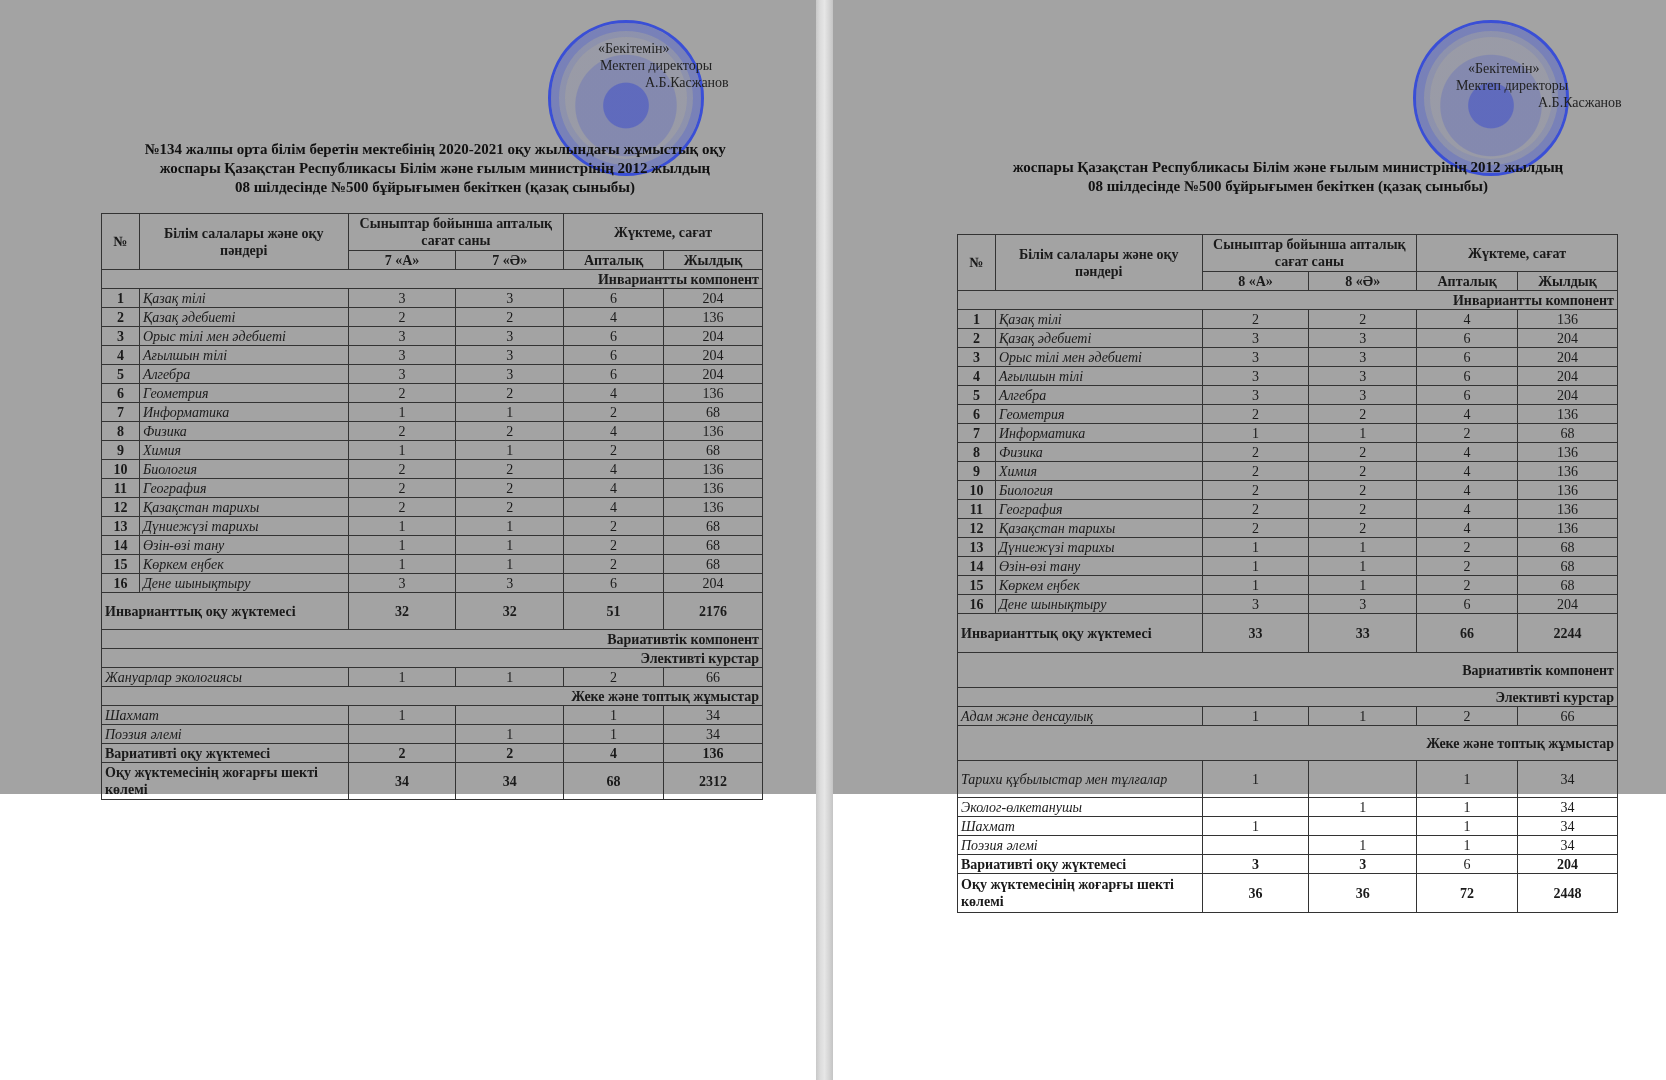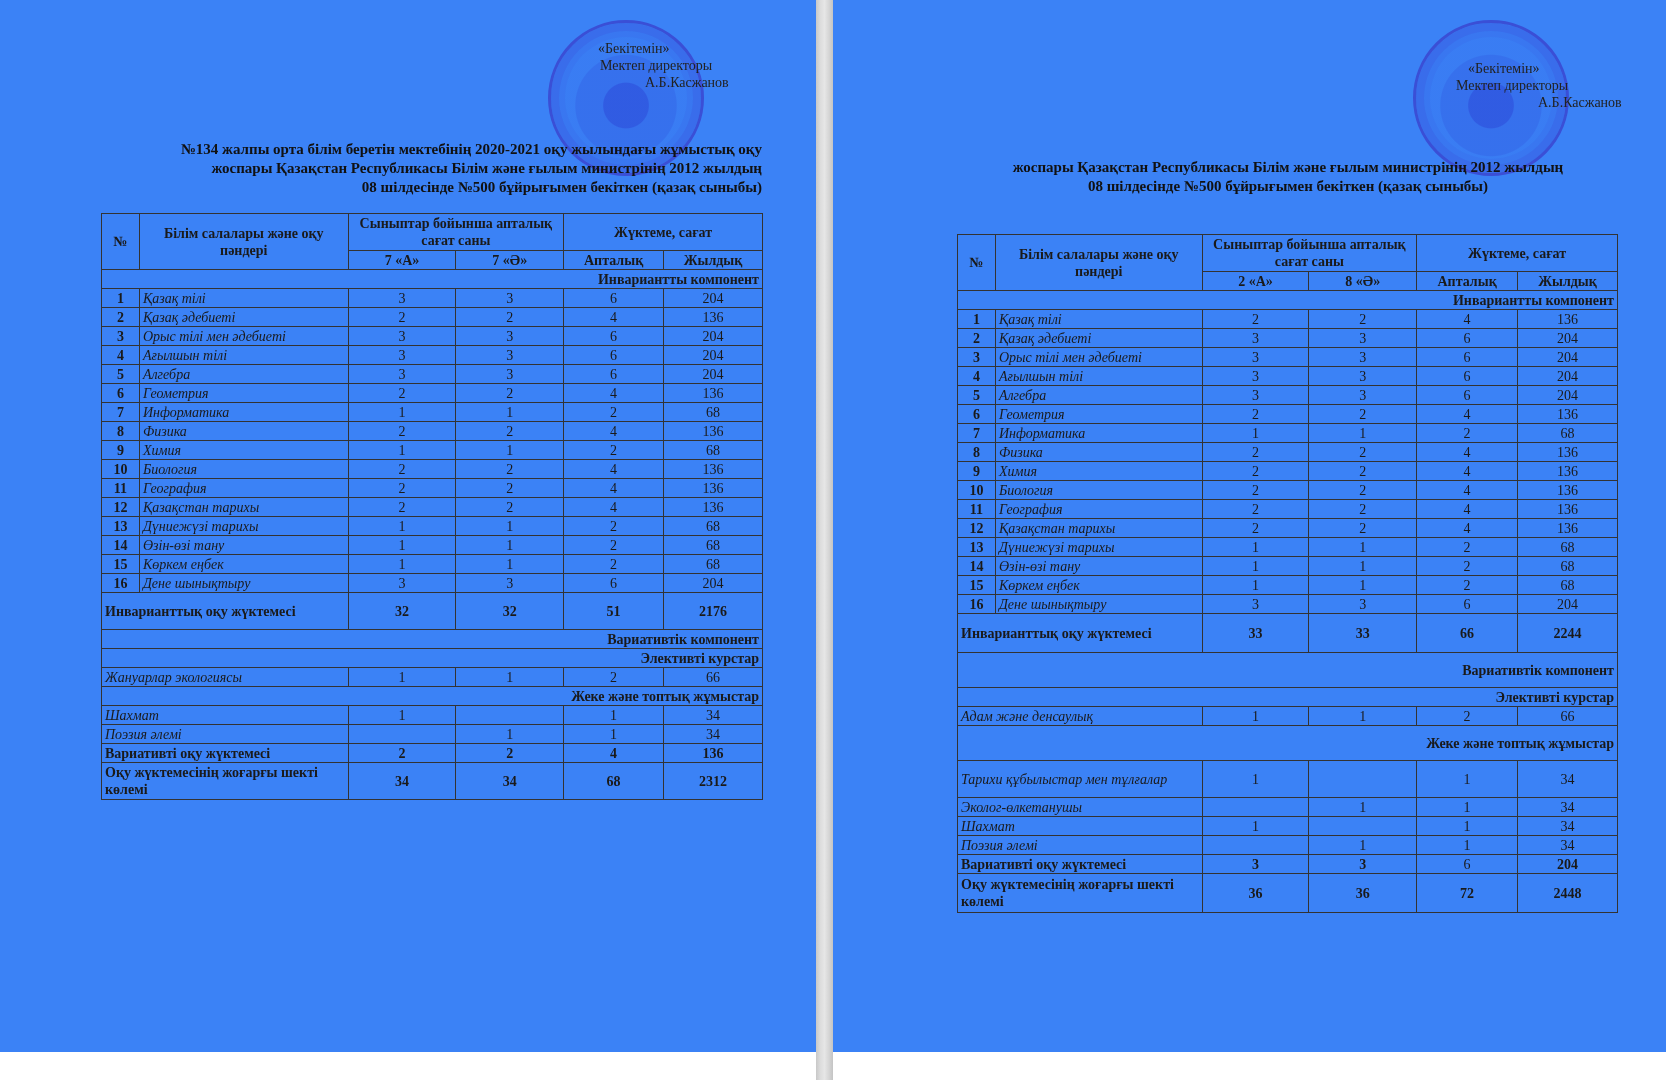--- a/index.html
+++ b/index.html
@@ -1,18 +1,18 @@
 <!DOCTYPE html>
 <html><head>
 <meta charset="utf-8">
 <style>
   html,body{margin:0;padding:0;}
   body{width:1666px;height:1080px;background:#ffffff;position:relative;overflow:hidden;
        font-family:"Liberation Serif","DejaVu Serif",serif;color:#1a1a1a;}
-  .page{position:absolute;top:0;height:1052px;background:#3b82f6;}
+  .page{position:absolute;top:0;height:794px;background:#a3a3a3;}
   .page.left{left:0;width:816px;}
   .page.right{left:833px;width:833px;}
   .divider{position:absolute;left:816px;top:0;width:17px;height:1080px;
            background:linear-gradient(90deg,#c8c8c8 0%,#dcdcdc 25%,#e6e6e6 50%,#d6d6d6 75%,#c4c4c4 100%);}
   .stamp{position:absolute;width:150px;height:150px;border-radius:50%;
          border:3px solid #3a4fd6;box-shadow:inset 0 0 0 8px rgba(60,80,220,.25),inset 0 0 0 14px rgba(60,80,220,.12);
          background:radial-gradient(circle at 50% 55%, rgba(40,60,210,.55) 0 20%, rgba(40,60,210,.25) 21% 45%, rgba(40,60,210,.08) 46% 100%);}
   .approve{position:absolute;font-size:14px;line-height:17px;color:#222;}
   .approve div{white-space:nowrap;}
   .title{position:absolute;text-align:center;font-weight:bold;font-size:15px;line-height:19px;color:#111;}
@@ -28,21 +28,21 @@
 </head>
 <body>
 
 <div class="page left">
   <div class="stamp" style="left:548px;top:20px;"></div>
   <div class="approve" style="left:590px;top:40px;">
     <div style="padding-left:8px;">«Бекітемін»</div>
     <div style="padding-left:10px;">Мектеп директоры</div>
     <div style="padding-left:55px;">А.Б.Касжанов</div>
   </div>
-  <div class="title" style="left:92px;top:140px;width:670px;text-align:right;">
+  <div class="title" style="left:100px;top:140px;width:670px;">
     <div>№134 жалпы орта білім беретін мектебінің 2020-2021 оқу жылындағы жұмыстық оқу</div>
     <div>жоспары Қазақстан Республикасы Білім және ғылым министрінің 2012 жылдың</div>
     <div>08 шілдесінде №500 бұйрығымен бекіткен (қазақ сыныбы)</div>
   </div>
 
   <table class="plan" style="left:101px;top:213px;width:662px;">
     <colgroup>
         <col style="width:38px">
         <col style="width:209px">
         <col style="width:108px">
@@ -285,21 +285,21 @@
         <col style="width:100px">
       </colgroup>
     <tbody>
         <tr>
       <th rowspan="2">№</th>
       <th rowspan="2">Білім салалары және оқу пәндері</th>
       <th colspan="2">Сыныптар бойынша апталық сағат саны</th>
       <th colspan="2" style="height:36px;">Жүктеме, сағат</th>
     </tr>
     <tr>
-      <th>2 «А»</th>
+      <th>8 «А»</th>
       <th>8 «Ә»</th>
       <th>Апталық</th>
       <th>Жылдық</th>
     </tr>
     <tr class="sec">
           <td colspan="6">Инвариантты компонент</td>
         </tr>
     </tbody>
       <tbody id="right-rows">
         <tr>

